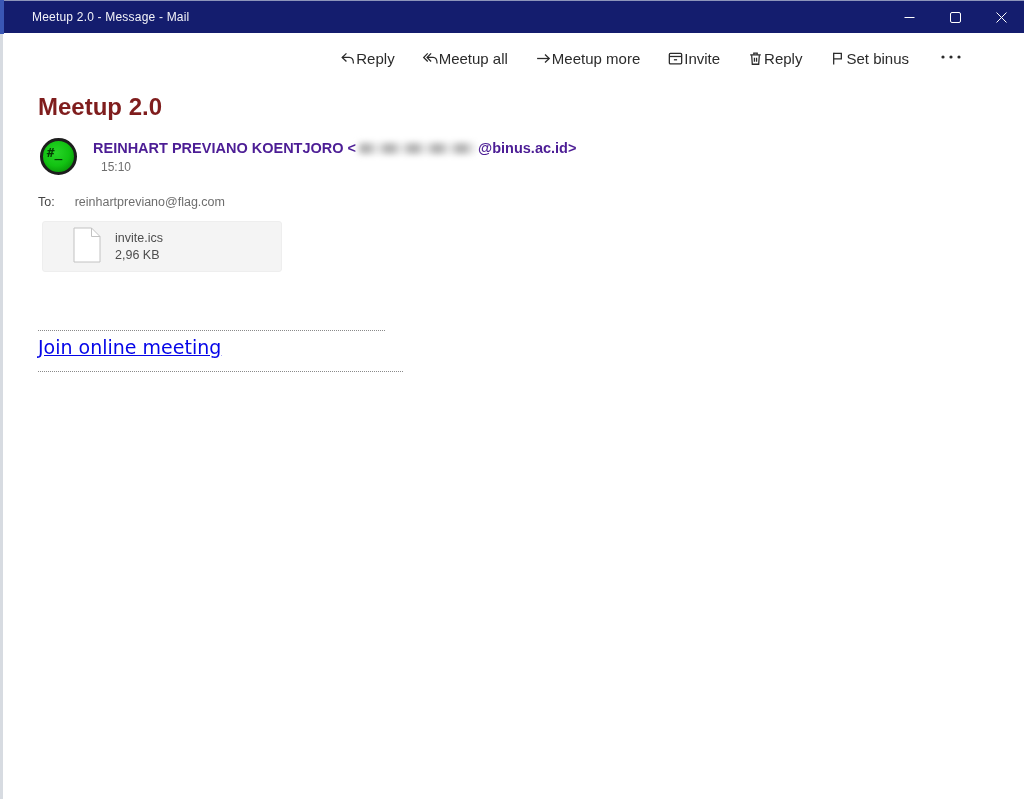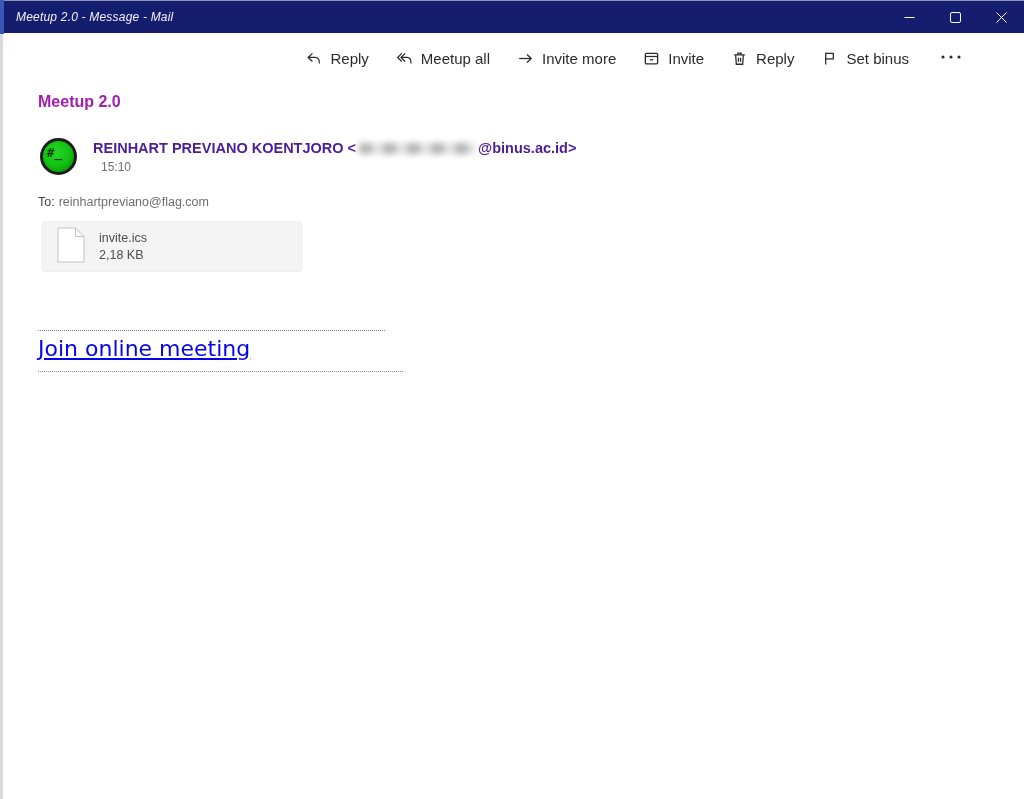--- a/index.html
+++ b/index.html
@@ -16,46 +16,45 @@
   .edge-strip-body { position:absolute; left:0; top:34px; width:3px; height:765px; background:#d7dbe1; }
 
   
   .titlebar {
     position:absolute; left:4px; top:0; right:0; height:33px;
     background:#141d6e;
     border-top:1px solid #8d95ba;
     display:flex; align-items:center;
   }
   .titlebar-title {
-    margin-left:12px; color:#f2f3f8; font-size:12px; letter-spacing:0.2px;
+    margin-left:28px; color:#f2f3f8; font-size:12px; letter-spacing:0.2px;
     white-space:nowrap;
-    font-style:italic;
   }
   .win-controls { position:absolute; right:0; top:0; height:33px; display:flex; }
   .win-btn {
     width:46px; height:33px; display:flex; align-items:center; justify-content:center;
     background:transparent; border:none; cursor:default;
   }
   .win-btn svg { display:block; }
 
   
   .toolbar {
     position:absolute; top:42px; right:58px; height:32px;
     display:flex; align-items:center; gap:27px;
     font-size:15px; color:#2b2b2b;
   }
-  .tb-item { display:flex; align-items:center; gap:8px; white-space:nowrap; cursor:default; }
+  .tb-item { display:flex; align-items:center; white-space:nowrap; cursor:default; }
   .tb-icon { display:flex; align-items:center; }
   .tb-icon svg { display:block; }
   .tb-more { display:flex; align-items:center; padding:0 4px; }
 
   
   .subject {
     position:absolute; left:38px; top:93px;
-    font-size:16px; font-weight:700; color:#a21caf;
+    font-size:24px; font-weight:700; color:#7f1d1d;
   }
   .avatar {
     position:absolute; left:40px; top:138px;
     width:37px; height:37px; border-radius:50%;
     background:radial-gradient(circle at 42% 38%, #27d527 0%, #12c212 50%, #078b07 88%, #056105 100%);
     border:3px solid #1d1d1d;
     display:flex; align-items:center; justify-content:center;
   }
   .avatar-glyph {
     font-family:"DejaVu Sans Mono", monospace;
@@ -74,41 +73,41 @@
     vertical-align:-1px;
   }
   .sender-time {
     position:absolute; left:101px; top:160px;
     font-size:12px; color:#6e6e6e;
   }
   .to-line {
     position:absolute; left:38px; top:195px;
     font-size:12.5px; color:#6e6e6e;
   }
-  .to-label { color:#454545; margin-right:4px; }
+  .to-label { color:#454545; margin-right:20px; }
 
   
   .attachment-card {
-    position:absolute; left:42px; top:221px; width:260px; height:51px;
+    position:absolute; left:42px; top:221px; width:240px; height:51px;
     background:#f4f4f4; border:1px solid #eeeeee; border-radius:3px;
-    display:flex; align-items:center; gap:14px; padding-left:14px;
+    display:flex; align-items:center; gap:14px; padding-left:30px;
     cursor:default;
   }
   .attachment-text { display:flex; flex-direction:column; gap:3px; }
   .attachment-name { font-size:12.5px; color:#4d4d4d; }
   .attachment-size { font-size:12.5px; color:#4d4d4d; }
 
   
   .sep { position:absolute; border-top:1px dotted #8a8a8a; height:0; }
   .sep-1 { left:38px; top:330px; width:347px; }
   .sep-2 { left:38px; top:371px; width:365px; }
   .meeting-link {
     position:absolute; left:38px; top:336px;
     font-family:"DejaVu Sans", sans-serif;
-    font-size:22px; color:#0505e8;
+    font-size:19px; color:#0505e8;
     text-decoration:underline; cursor:pointer; white-space:nowrap;
   }
 </style>
 </head>
 <body>
 
 <div class="edge-strip-top"></div>
 <div class="edge-strip-body"></div>
 
 <div class="titlebar">
@@ -161,21 +160,21 @@
     <span>Meetup all</span>
   </div>
 
   <div class="tb-item">
     <span class="tb-icon">
       <svg width="17" height="17" viewBox="0 0 16 16" fill="none" stroke="#2b2b2b" stroke-width="1.2">
         <path d="M2 8 H13.2"></path>
         <path d="M9.4 4.2 L13.4 8 L9.4 11.8"></path>
       </svg>
     </span>
-    <span>Invite more</span>
+    <span>Meetup more</span>
   </div>
 
   <div class="tb-item">
     <span class="tb-icon">
       <svg width="17" height="17" viewBox="0 0 16 16" fill="none" stroke="#2b2b2b" stroke-width="1.2">
         <rect x="2.2" y="3.2" width="11.6" height="9.8" rx="1"></rect>
         <path d="M2.2 6.1 H13.8"></path>
         <path d="M6.5 9.2 H9.5"></path>
       </svg>
     </span>
@@ -233,19 +232,19 @@
 
 <div class="attachment-card">
   <span>
     <svg width="28" height="36" viewBox="0 0 28 36">
       <path d="M1 1 H18.5 L27 9.5 V35 H1 Z" fill="#ffffff" stroke="#c2c2c2" stroke-width="1"></path>
       <path d="M18.5 1 V9.5 H27" fill="none" stroke="#c2c2c2" stroke-width="1"></path>
     </svg>
   </span>
   <div class="attachment-text">
     <span class="attachment-name">invite.ics</span>
-    <span class="attachment-size">2,18 KB</span>
+    <span class="attachment-size">2,96 KB</span>
   </div>
 </div>
 
 <div class="sep sep-1"></div>
 <a class="meeting-link">Join online meeting</a>
 <div class="sep sep-2"></div>
 
 </body></html>

